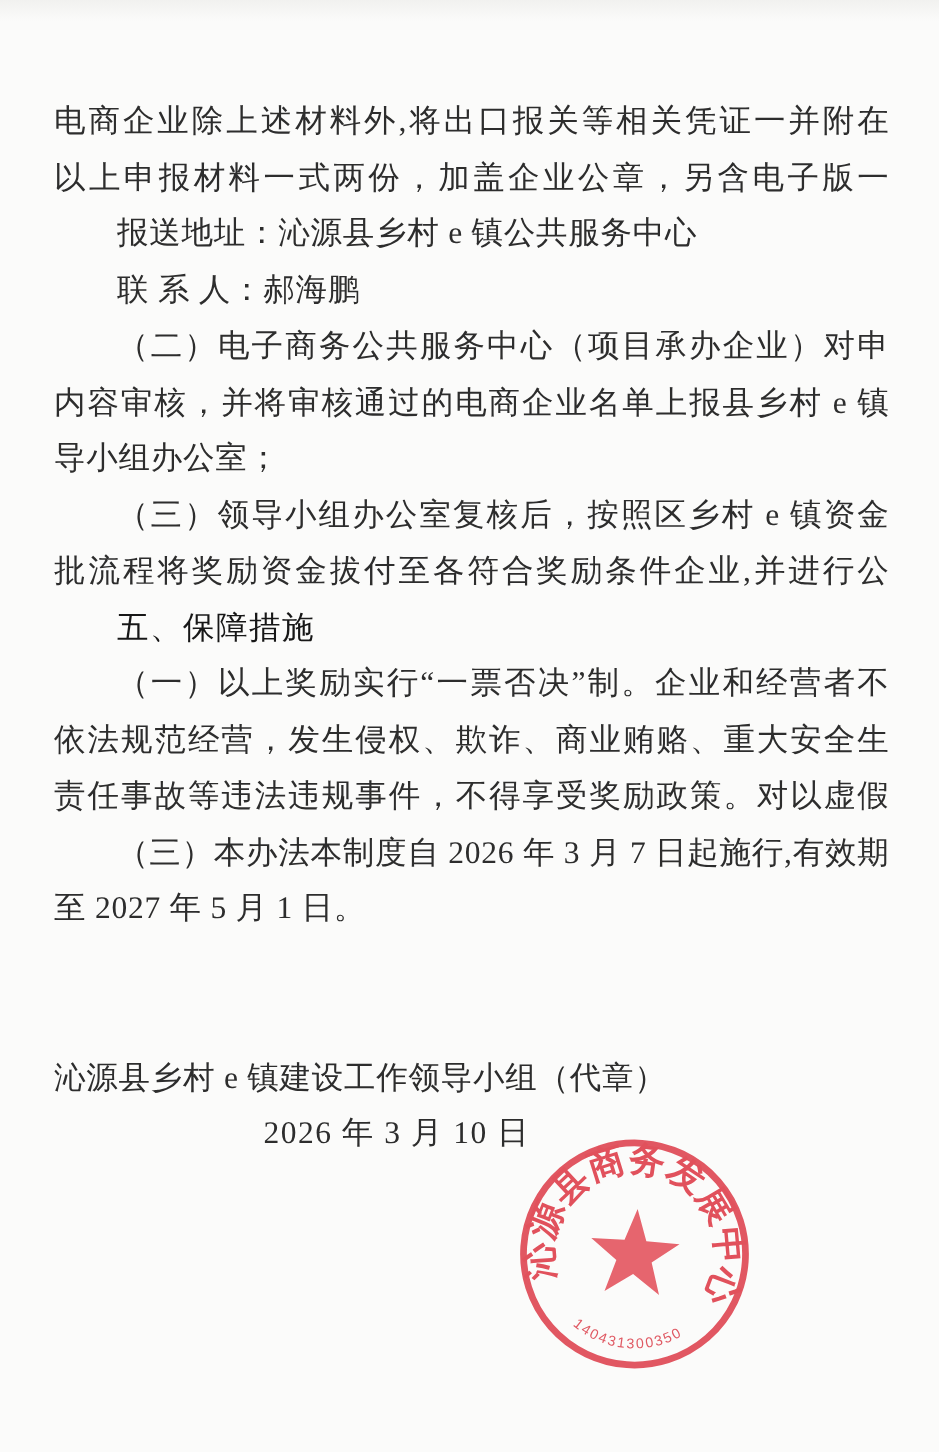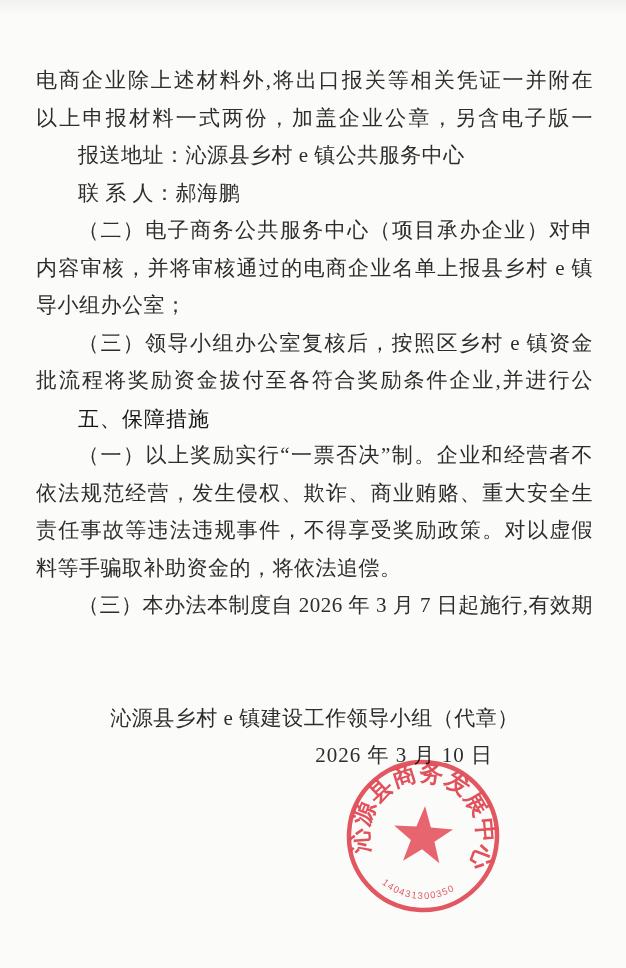--- a/index.html
+++ b/index.html
@@ -26,25 +26,25 @@
   }
   .ln.full{text-align-last:justify;}
   .ln.ind{text-indent:2em;}
   .ln.hd{
     font-family:"Liberation Sans","DejaVu Sans",sans-serif;
     font-weight:400;color:#171717;letter-spacing:1px;
   }
   .sp{height:37.5px;}
   .sig{
     height:37.5px;line-height:37.5px;font-size:21px;
-    text-align:center;letter-spacing:0.5px;
+    text-align:left;letter-spacing:0.5px;
   }
   .date{
     height:37.5px;line-height:37.5px;font-size:21px;
-    text-align:right;padding-right:100px;letter-spacing:1px;
+    text-align:center;padding-right:100px;letter-spacing:1px;
   }
   .seal{
     position:absolute;left:337px;top:750px;width:172px;height:172px;
     transform:rotate(4deg);
     opacity:0.88;
     mix-blend-mode:multiply;
     pointer-events:none;
   }
   .seal text{
     font-family:"Liberation Serif","DejaVu Serif",serif;
@@ -68,22 +68,22 @@
     <div class="ln ind">联 系 人：郝海鹏</div>
     <div class="ln ind full">（二）电子商务公共服务中心（项目承办企业）对申报</div>
     <div class="ln full">内容审核，并将审核通过的电商企业名单上报县乡村 e 镇领</div>
     <div class="ln">导小组办公室；</div>
     <div class="ln ind full">（三）领导小组办公室复核后，按照区乡村 e 镇资金审</div>
     <div class="ln full">批流程将奖励资金拔付至各符合奖励条件企业,并进行公示。</div>
     <div class="ln ind hd">五、保障措施</div>
     <div class="ln ind full">（一）以上奖励实行“一票否决”制。企业和经营者不</div>
     <div class="ln full">依法规范经营，发生侵权、欺诈、商业贿赂、重大安全生产</div>
     <div class="ln full">责任事故等违法违规事件，不得享受奖励政策。对以虚假资</div>
-    <div class="ln">料等手骗取补助资金的，将依法追偿。</div>
     <div class="ln ind full">（三）本办法本制度自 2026 年 3 月 7 日起施行,有效期</div>
+    <div class="ln">至 2027 年 5 月 1 日。</div>
 
     <div class="sp"></div>
     <div class="sp"></div>
 
     <div class="sig">沁源县乡村 e 镇建设工作领导小组（代章）</div>
     <div class="date">2026 年 3 月 10 日</div>
   </div>
 
   <svg class="seal" viewBox="0 0 172 172" xmlns="http://www.w3.org/2000/svg">
     <defs>

